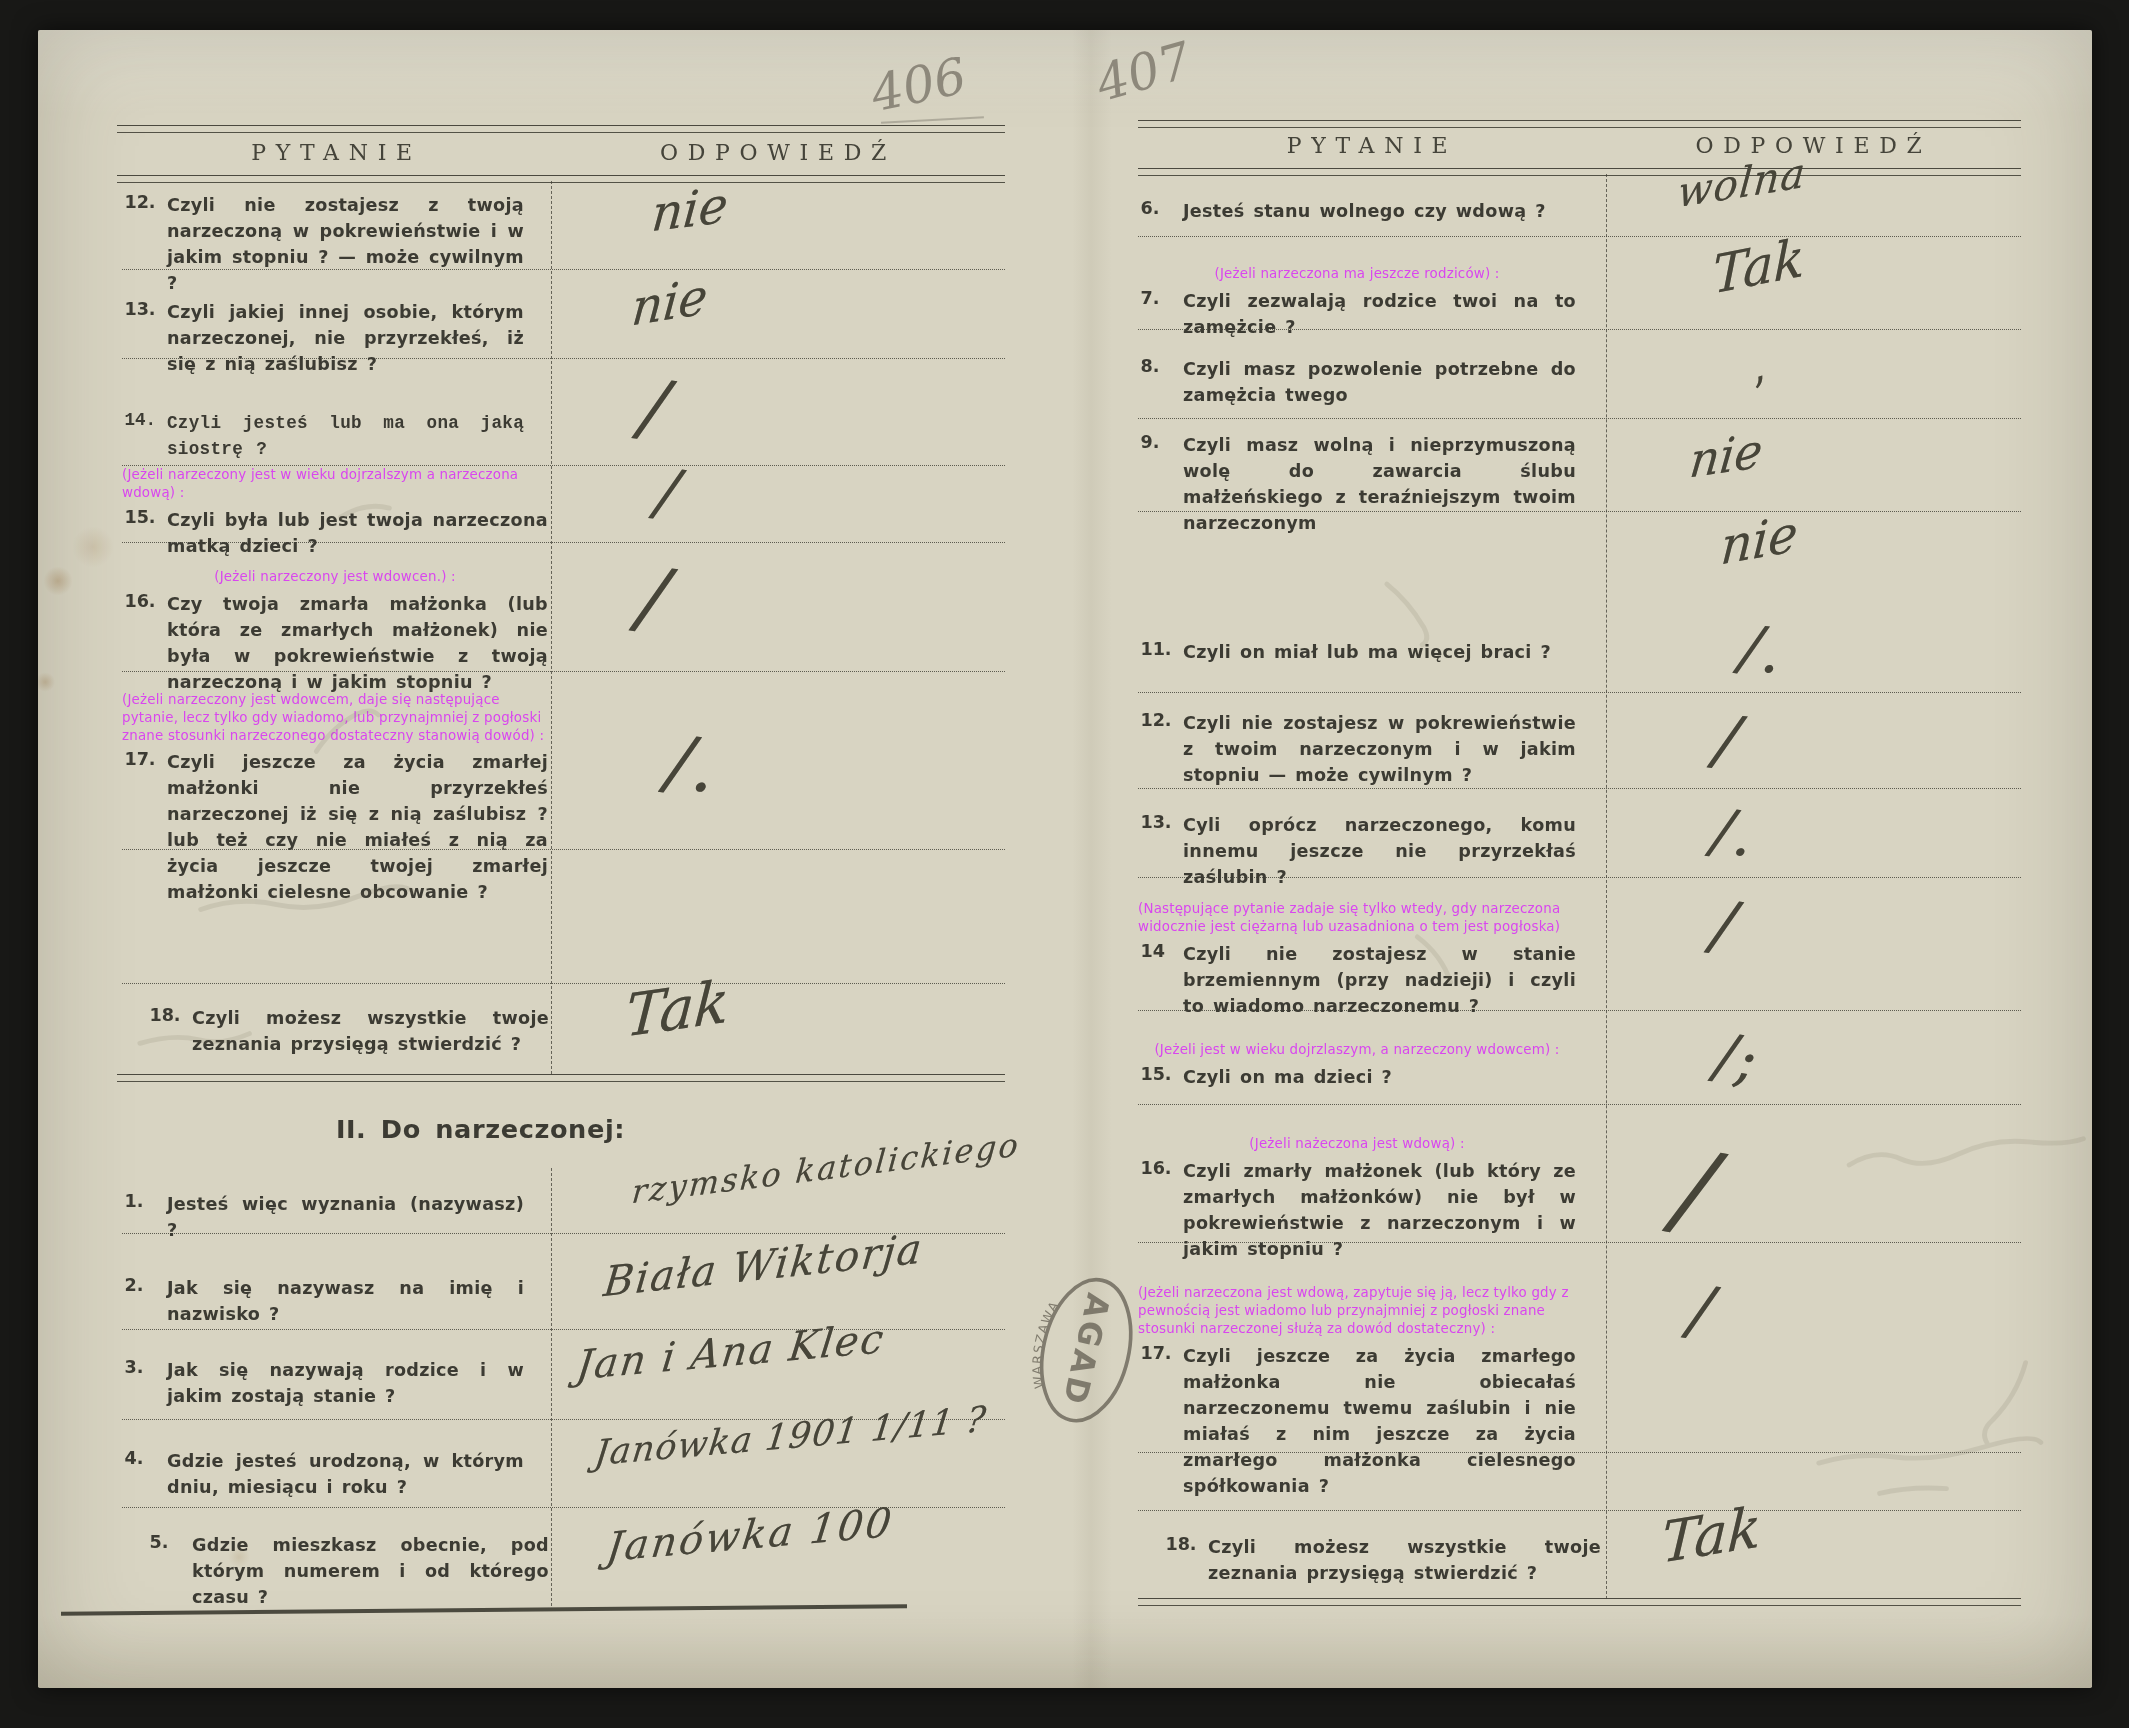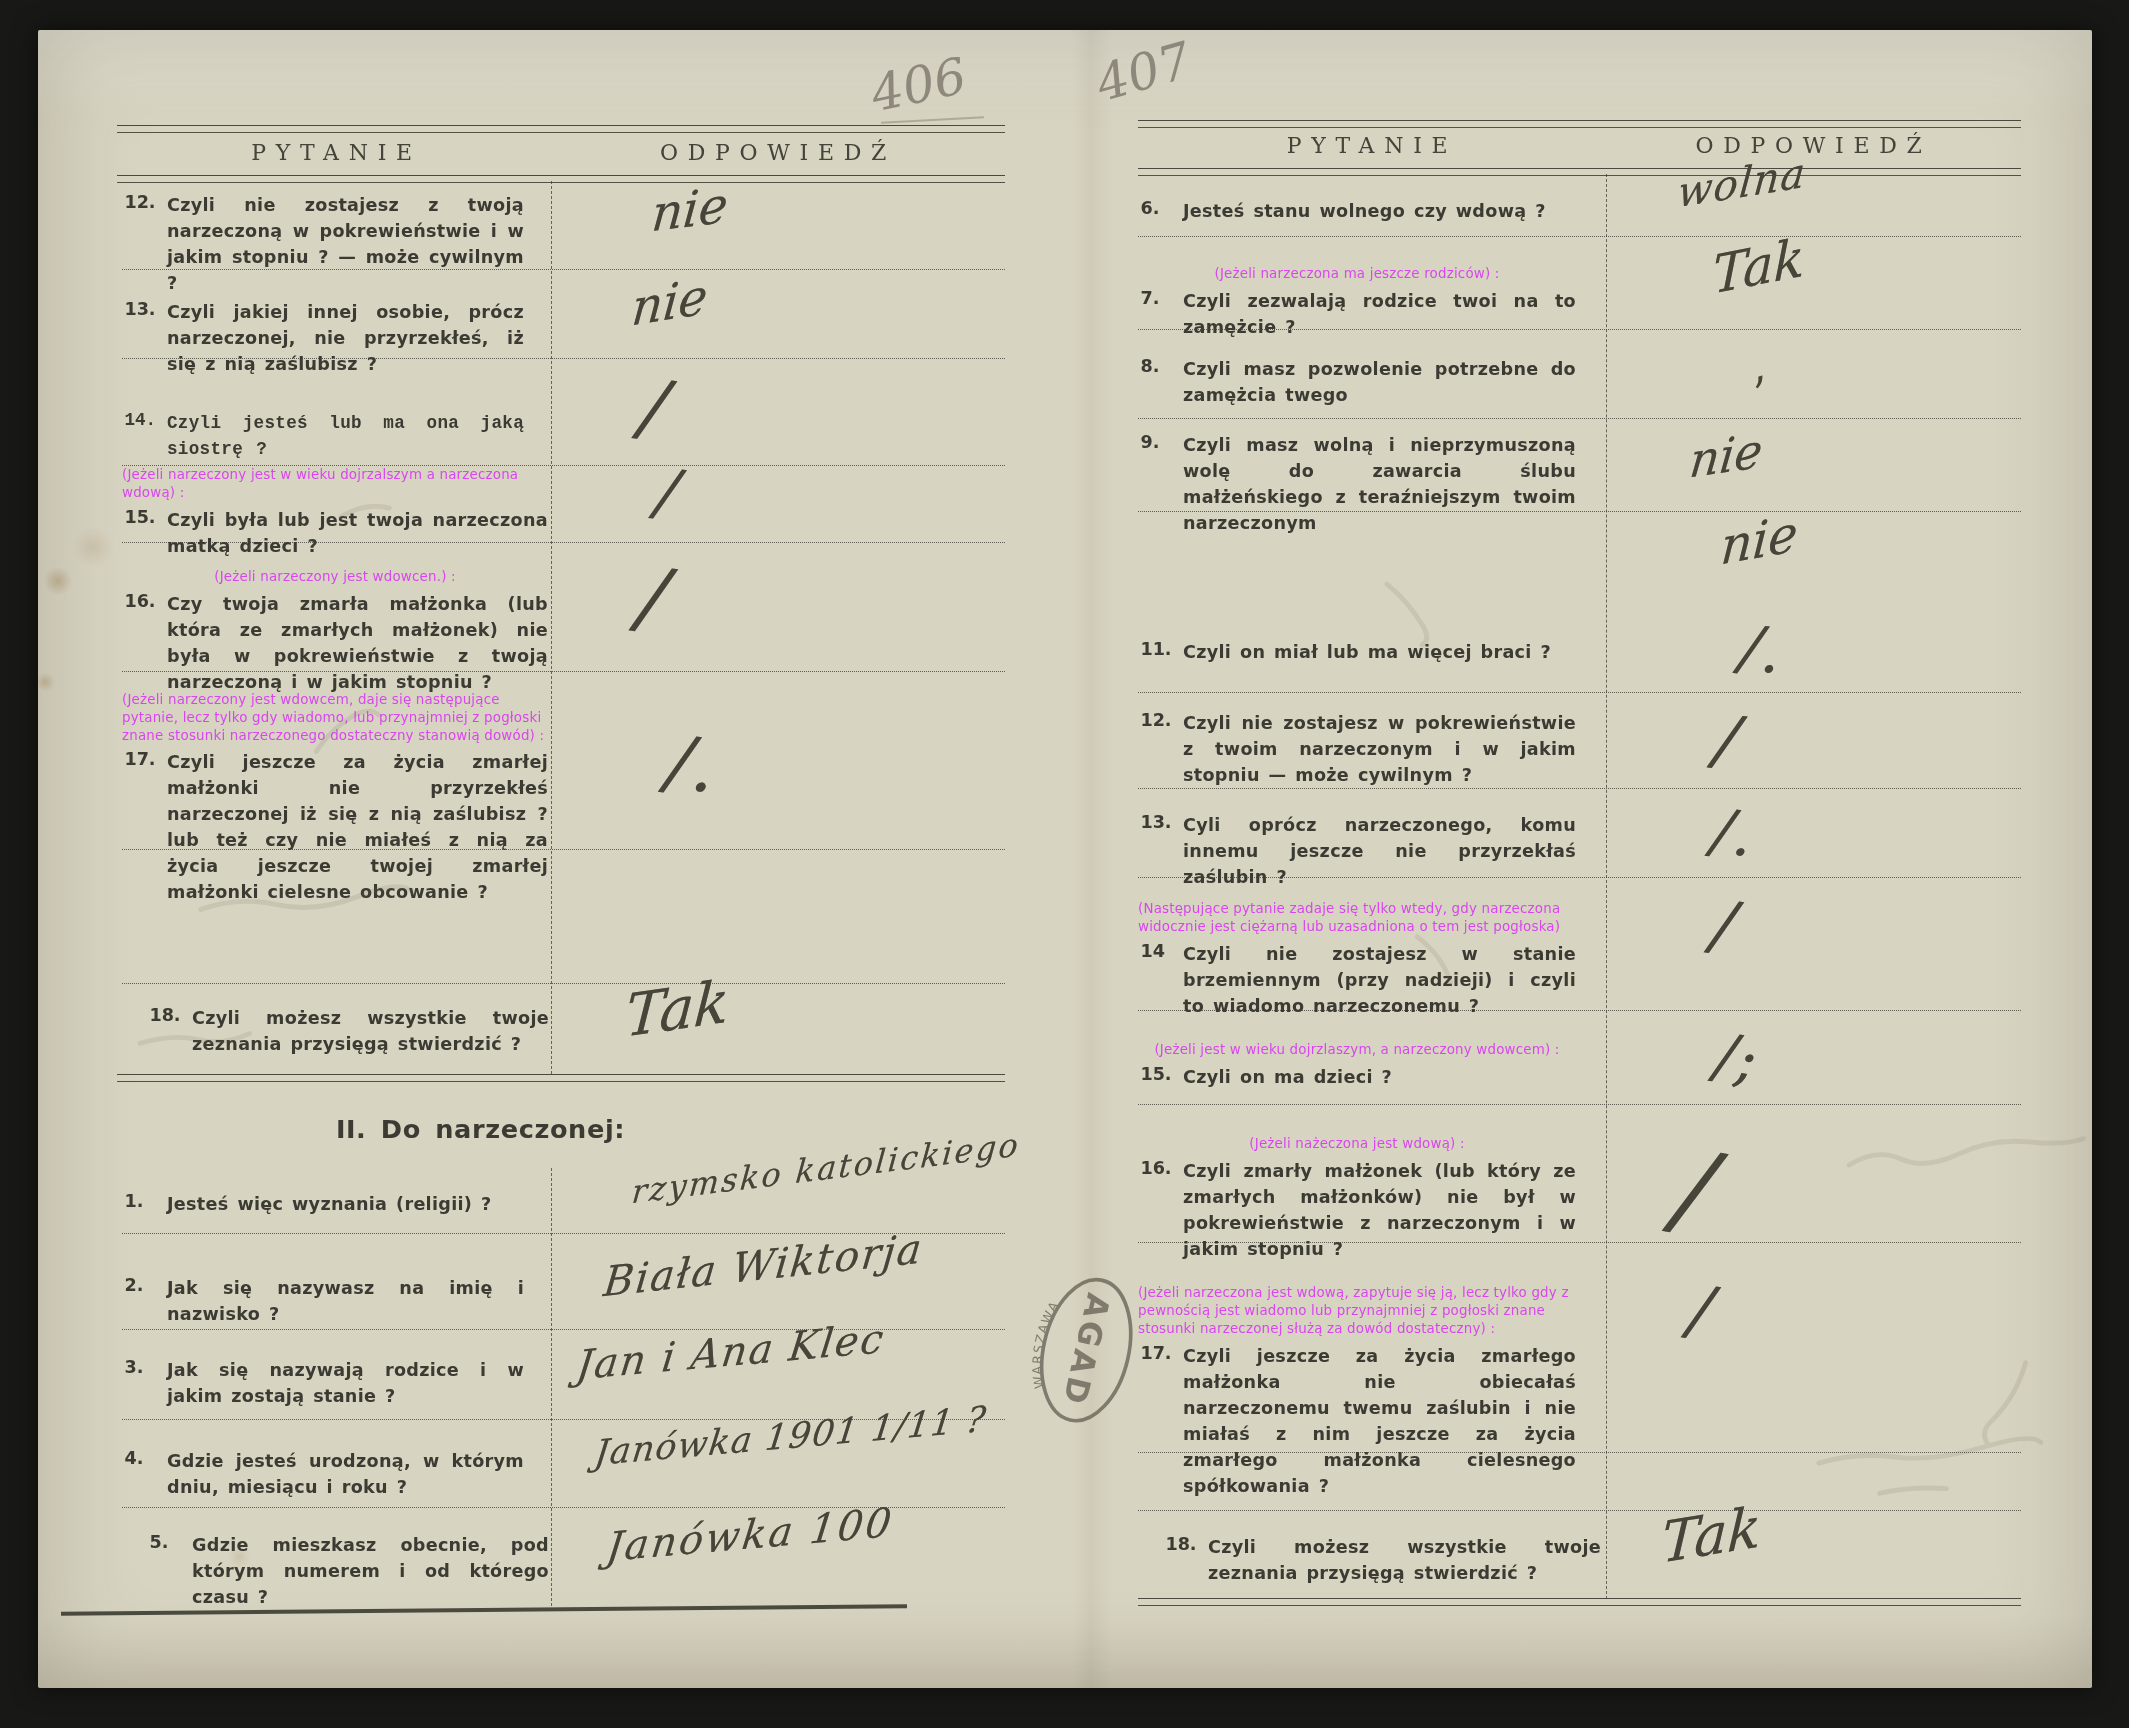--- a/index.html
+++ b/index.html
@@ -71,21 +71,21 @@
 
     <div class="row" style="top:56px;height:89px;">
       <div class="qwrap" style="padding-top:11px;">
         <span class="num" style="top:11px;">12.</span>
         <div class="q">Czyli nie zostajesz z twoją narzeczoną w pokrewieństwie i w jakim stopniu ? — może cywilnym ?</div>
       </div>
     </div>
     <div class="row" style="top:145px;height:89px;">
       <div class="qwrap" style="padding-top:29px;">
         <span class="num" style="top:29px;">13.</span>
-        <div class="q">Czyli jakiej innej osobie, prócz narzeczonej, nie przyrzekłeś, iż się z nią zaślubisz ?</div>
+        <div class="q">Czyli jakiej innej osobie, którym narzeczonej, nie przyrzekłeś, iż się z nią zaślubisz ?</div>
       </div>
     </div>
     <div class="row" style="top:250px;height:91px;font-family:Liberation Mono, monospace;">
       <div class="qwrap" style="padding-top:35px;">
         <span class="num" style="top:35px;">14.</span>
         <div class="q">Czyli jesteś lub ma ona jaką siostrę ?</div>
       </div>
     </div>
     <div class="row" style="top:325px;height:93px;">
       <div class="qwrap" style="padding-top:16px;padding-left:0;width:426px;">
@@ -121,21 +121,21 @@
         <div class="q">Czyli możesz wszystkie twoje zeznania przysięgą stwierdzić ?</div>
       </div>
     </div>
     <div class="dbl" style="left:-4.9px;top:949px;width:888px;"></div>
 
     <div class="stitle" style="left:170px;top:989px;width:377px;">II. Do narzeczonej:</div>
 
     <div class="row" style="top:1031px;height:78px;">
       <div class="qwrap" style="padding-top:35px;">
         <span class="num" style="top:35px;">1.</span>
-        <div class="q">Jesteś więc wyznania (religii) ?</div>
+        <div class="q">Jesteś więc wyznania (nazywasz) ?</div>
       </div>
     </div>
     <div class="row" style="top:1109px;height:96px;">
       <div class="qwrap" style="padding-top:41px;">
         <span class="num" style="top:41px;">2.</span>
         <div class="q">Jak się nazywasz na imię i nazwisko ?</div>
       </div>
     </div>
     <div class="row" style="top:1205px;height:90px;">
       <div class="qwrap" style="padding-top:27px;">

